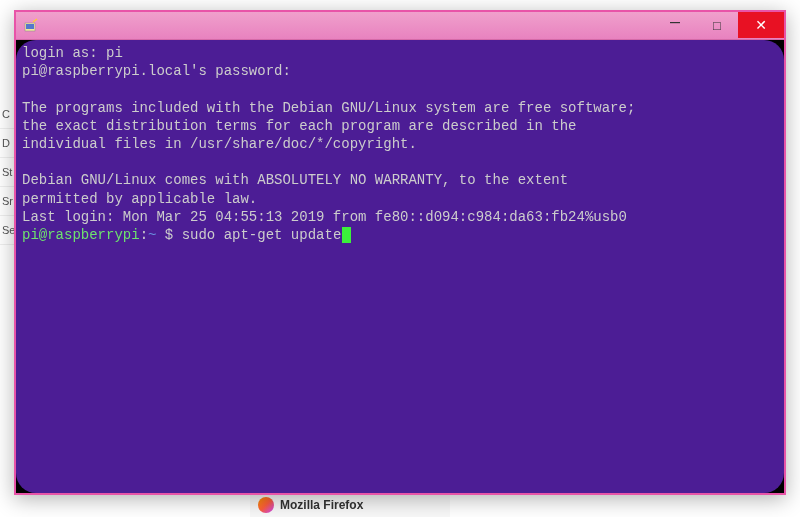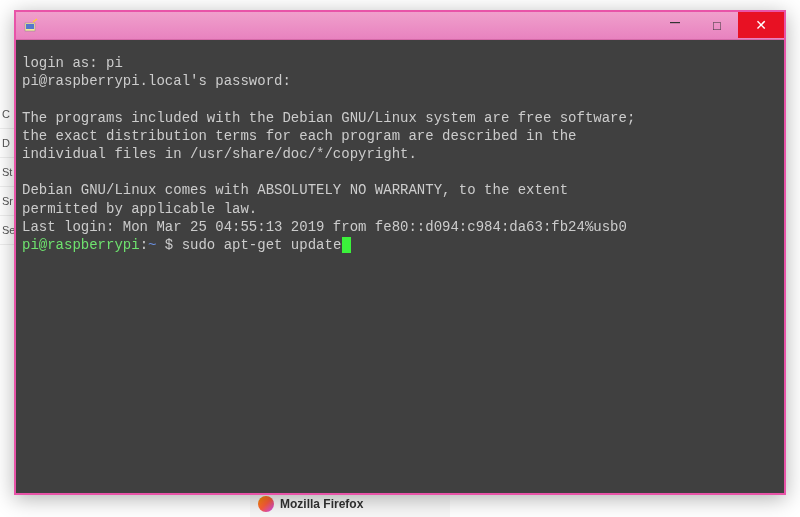--- a/index.html
+++ b/index.html
@@ -42,21 +42,21 @@
       white-space: nowrap;
       overflow: hidden;
     }
     .taskbar-item {
       position: absolute;
       bottom: 0;
       left: 250px;
       width: 200px;
       height: 28px;
       background: #f8f8f8;
-      border-top: 1px solid #7f1d1d;
+      border-top: 3px solid #7f1d1d;
       display: flex;
       align-items: center;
       padding: 0 8px;
       font-size: 12px;
       font-weight: 600;
       color: #333;
       z-index: 0;
     }
     .taskbar-icon {
       width: 16px;
@@ -127,28 +127,29 @@
       padding-bottom: 8px;
     }
     .titlebar-btn.close {
       background: #e81123;
       color: #fff;
       width: 46px;
       font-size: 14px;
     }
     .terminal-body {
       flex: 1;
-      background: #404040;
+      background: #4c1d95;
       color: #ccc;
       font-family: "Consolas", "Courier New", monospace;
       font-size: 14px;
       line-height: 1.3;
-      padding: 14px 6px;
+      padding: 4px 6px;
       white-space: pre-wrap;
       overflow: hidden;
+      border-radius: 20px;
     }
     .term-line {
       display: block;
     }
     .prompt-user {
       color: #6ee26e;
     }
     .prompt-path {
       color: #6a8fe0;
     }

